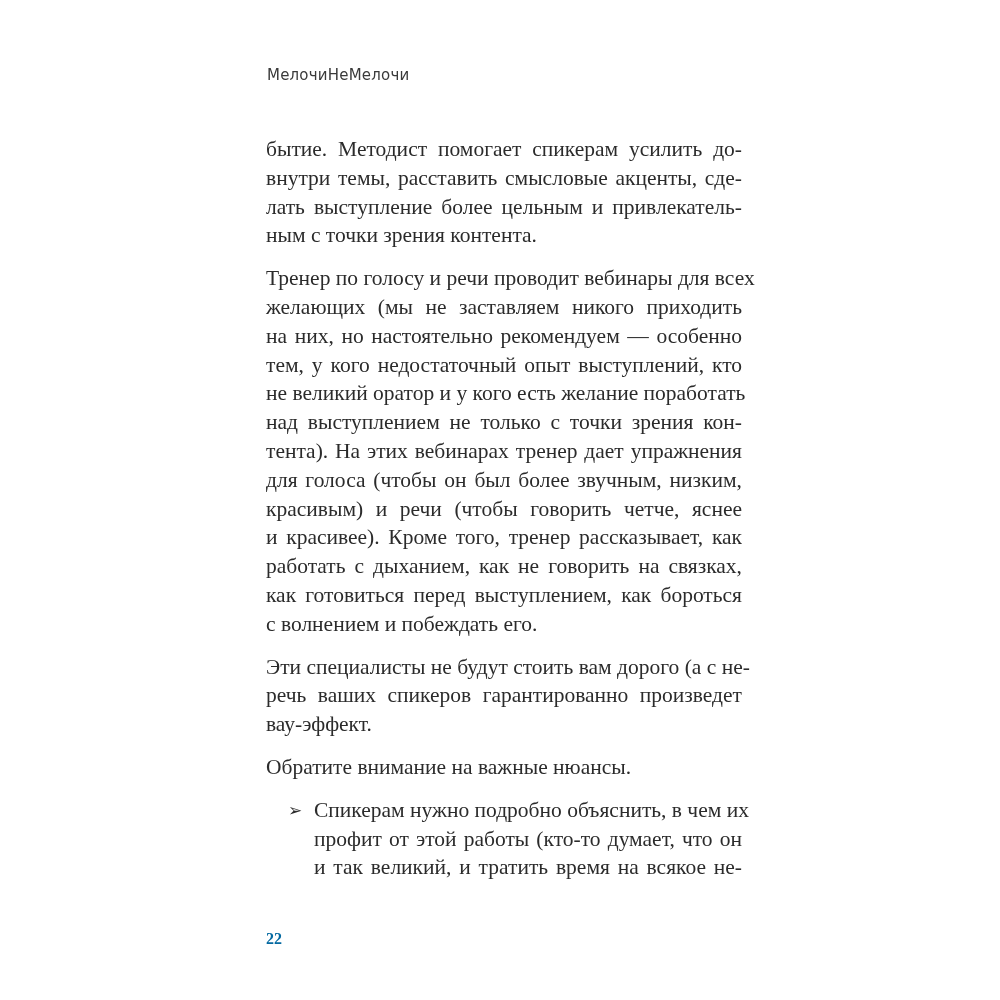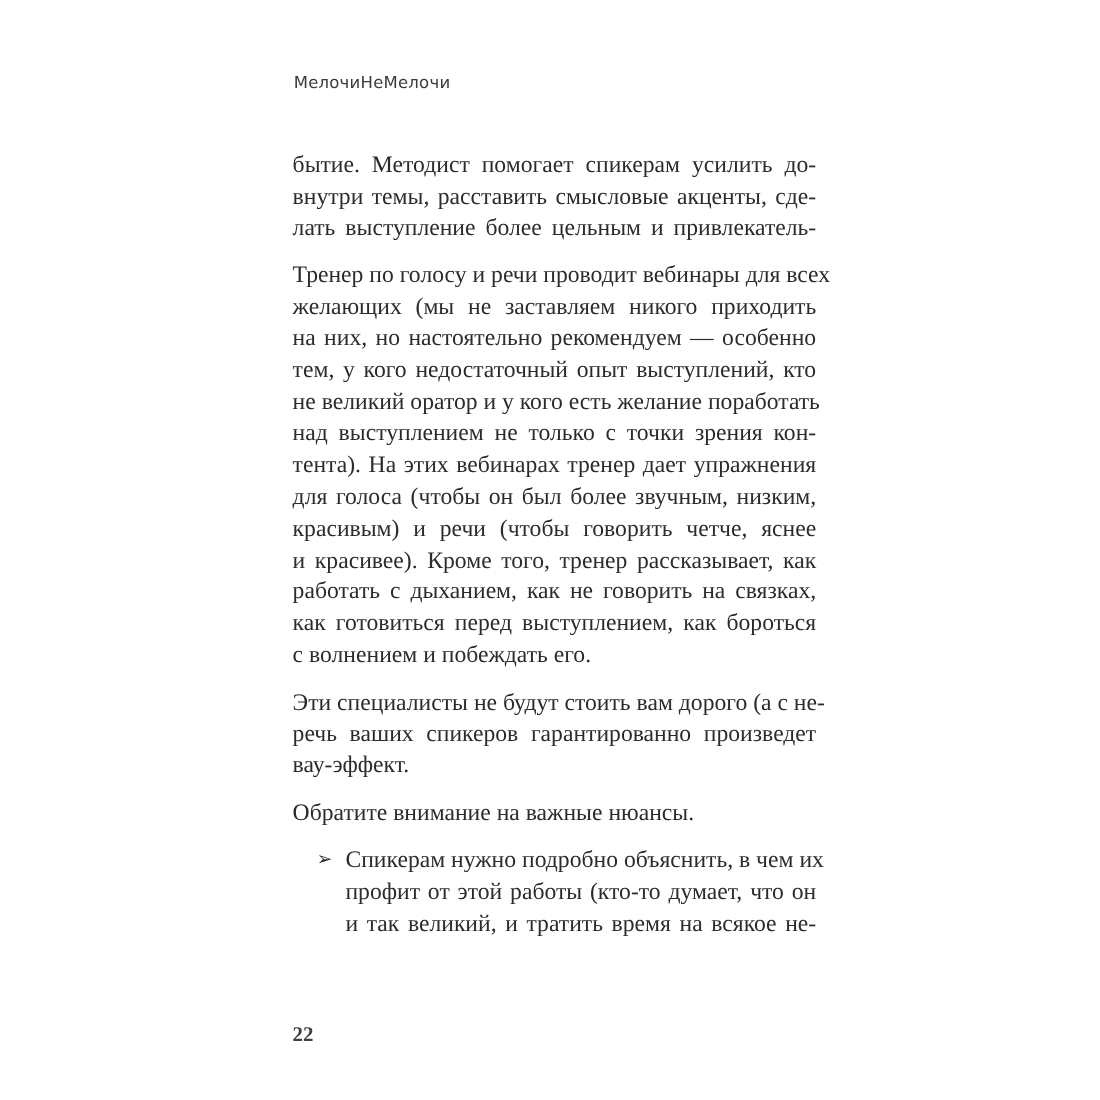--- a/index.html
+++ b/index.html
@@ -68,37 +68,38 @@
       font-family: "DejaVu Sans", sans-serif;
       font-size: 17px;
       color: #2b2b2b;
     }
     .page-number {
       position: absolute;
       left: 266px;
       top: 930px;
       font-family: "Liberation Serif", serif;
       font-weight: bold;
-      font-size: 19px;
-      color: #404040;
+      font-size: 16px;
+      color: #0369a1;
     }
   </style>
 </head>
 <body>
 
 <div class="page">
 
   <div class="running-head">МелочиНеМелочи</div>
 
   <div class="body-text">
 
     <p class="para">
       <span class="line">бытие. Методист помогает спикерам усилить до-</span>
       <span class="line">внутри темы, расставить смысловые акценты, сде-</span>
       <span class="line">лать выступление более цельным и привлекатель-</span>
+      <span class="line last">ным с точки зрения контента.</span>
     </p>
 
     <p class="para">
       <span class="line">Тренер по голосу и речи проводит вебинары для всех</span>
       <span class="line">желающих (мы не заставляем никого приходить</span>
       <span class="line">на них, но настоятельно рекомендуем — особенно</span>
       <span class="line">тем, у кого недостаточный опыт выступлений, кто</span>
       <span class="line">не великий оратор и у кого есть желание поработать</span>
       <span class="line">над выступлением не только с точки зрения кон-</span>
       <span class="line">тента). На этих вебинарах тренер дает упражнения</span>

